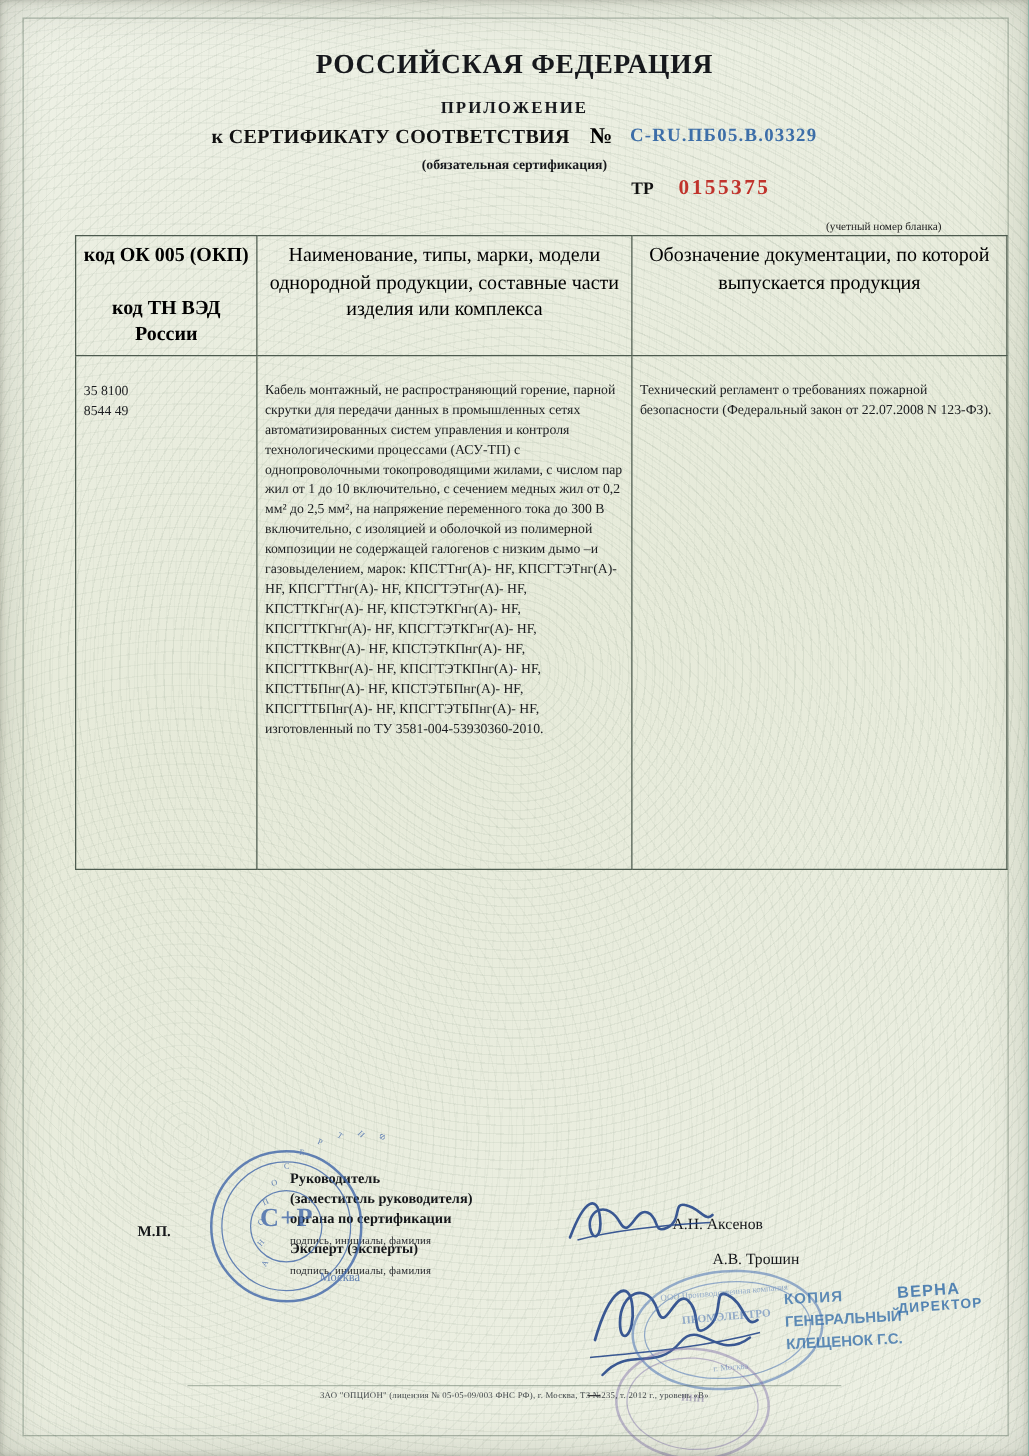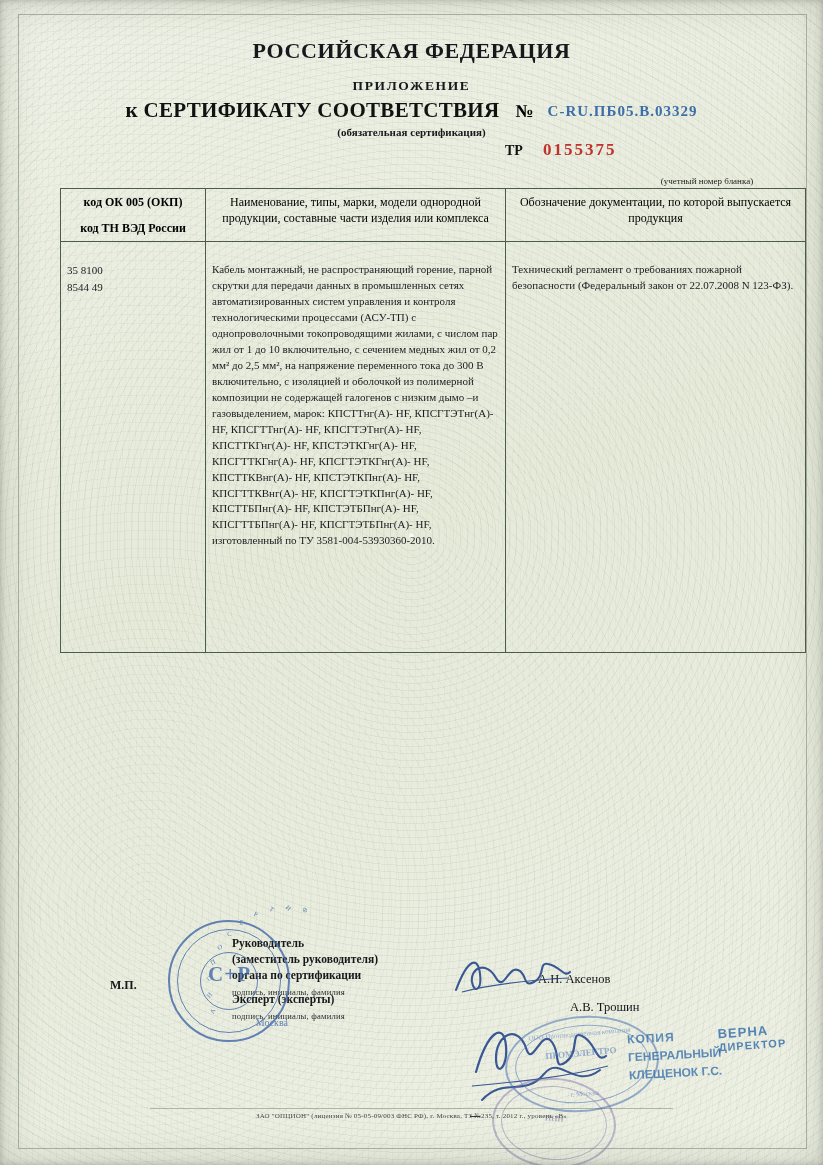--- a/index.html
+++ b/index.html
@@ -40,21 +40,21 @@
   .t2{
     position:absolute;left:0;right:0;top:78px;
     font-size:13.5px;font-weight:bold;letter-spacing:1.6px;color:#16181c;
     text-align:center;
   }
   .t3row{
     position:absolute;left:0;right:0;top:98px;
     text-align:center;
   }
   .t3{
-    font-size:21px;font-weight:bold;color:#111;letter-spacing:.3px;
+    font-size:16px;font-weight:bold;color:#111;letter-spacing:.3px;
   }
   .numlbl{font-size:18px;font-weight:bold;margin-left:12px;}
   .certno{
     color:#3d6ea8;font-size:15px;font-weight:bold;letter-spacing:1px;
     margin-left:10px;position:relative;top:-1px;
   }
   .t4{
     position:absolute;left:0;right:0;top:126px;
     font-size:11px;font-weight:bold;color:#16181c;text-align:center;
   }
@@ -81,21 +81,21 @@
     table-layout:fixed;
   }
   table.maintbl td,table.maintbl th{
     border:1px solid #4d5b4f;
     vertical-align:top;
     padding:20px 6px;
   }
   table.maintbl th{
     font-weight:normal;
     text-align:center;
-    font-size:12px;
+    font-size:16px;
     line-height:1.35;
     padding:5px 6px;
   }
   .c1{width:132px;}
   .c2{width:287px;}
   .c3{width:287px;}
   th.c1 b{font-weight:bold;}
   .cell-body{font-size:11px;line-height:1.45;color:#1b1d20;}
   .cell-body.col1{line-height:1.5;}
   .tallcell{height:370px;}
@@ -206,21 +206,21 @@
       <span class="tr-num">0155375</span>
     </div>
     <div class="blankno">(учетный номер бланка)</div>
 
 
     <table class="maintbl">
       <thead>
         <tr>
           <th class="c1">
             <div><b>код ОК 005 (ОКП)</b></div>
-            <div style="margin-top:10px"><b>код ТН ВЭД России</b></div>
+            <div style="margin-top:20px"><b>код ТН ВЭД России</b></div>
           </th>
           <th class="c2">Наименование, типы, марки, модели однородной продукции, составные части изделия или комплекса</th>
           <th class="c3">Обозначение документации, по которой выпускается продукция</th>
         </tr>
       </thead>
       <tbody>
         <tr>
           <td class="c1 tallcell">
             <div class="cell-body col1" style="white-space:pre-line">35 8100
 8544 49</div>

